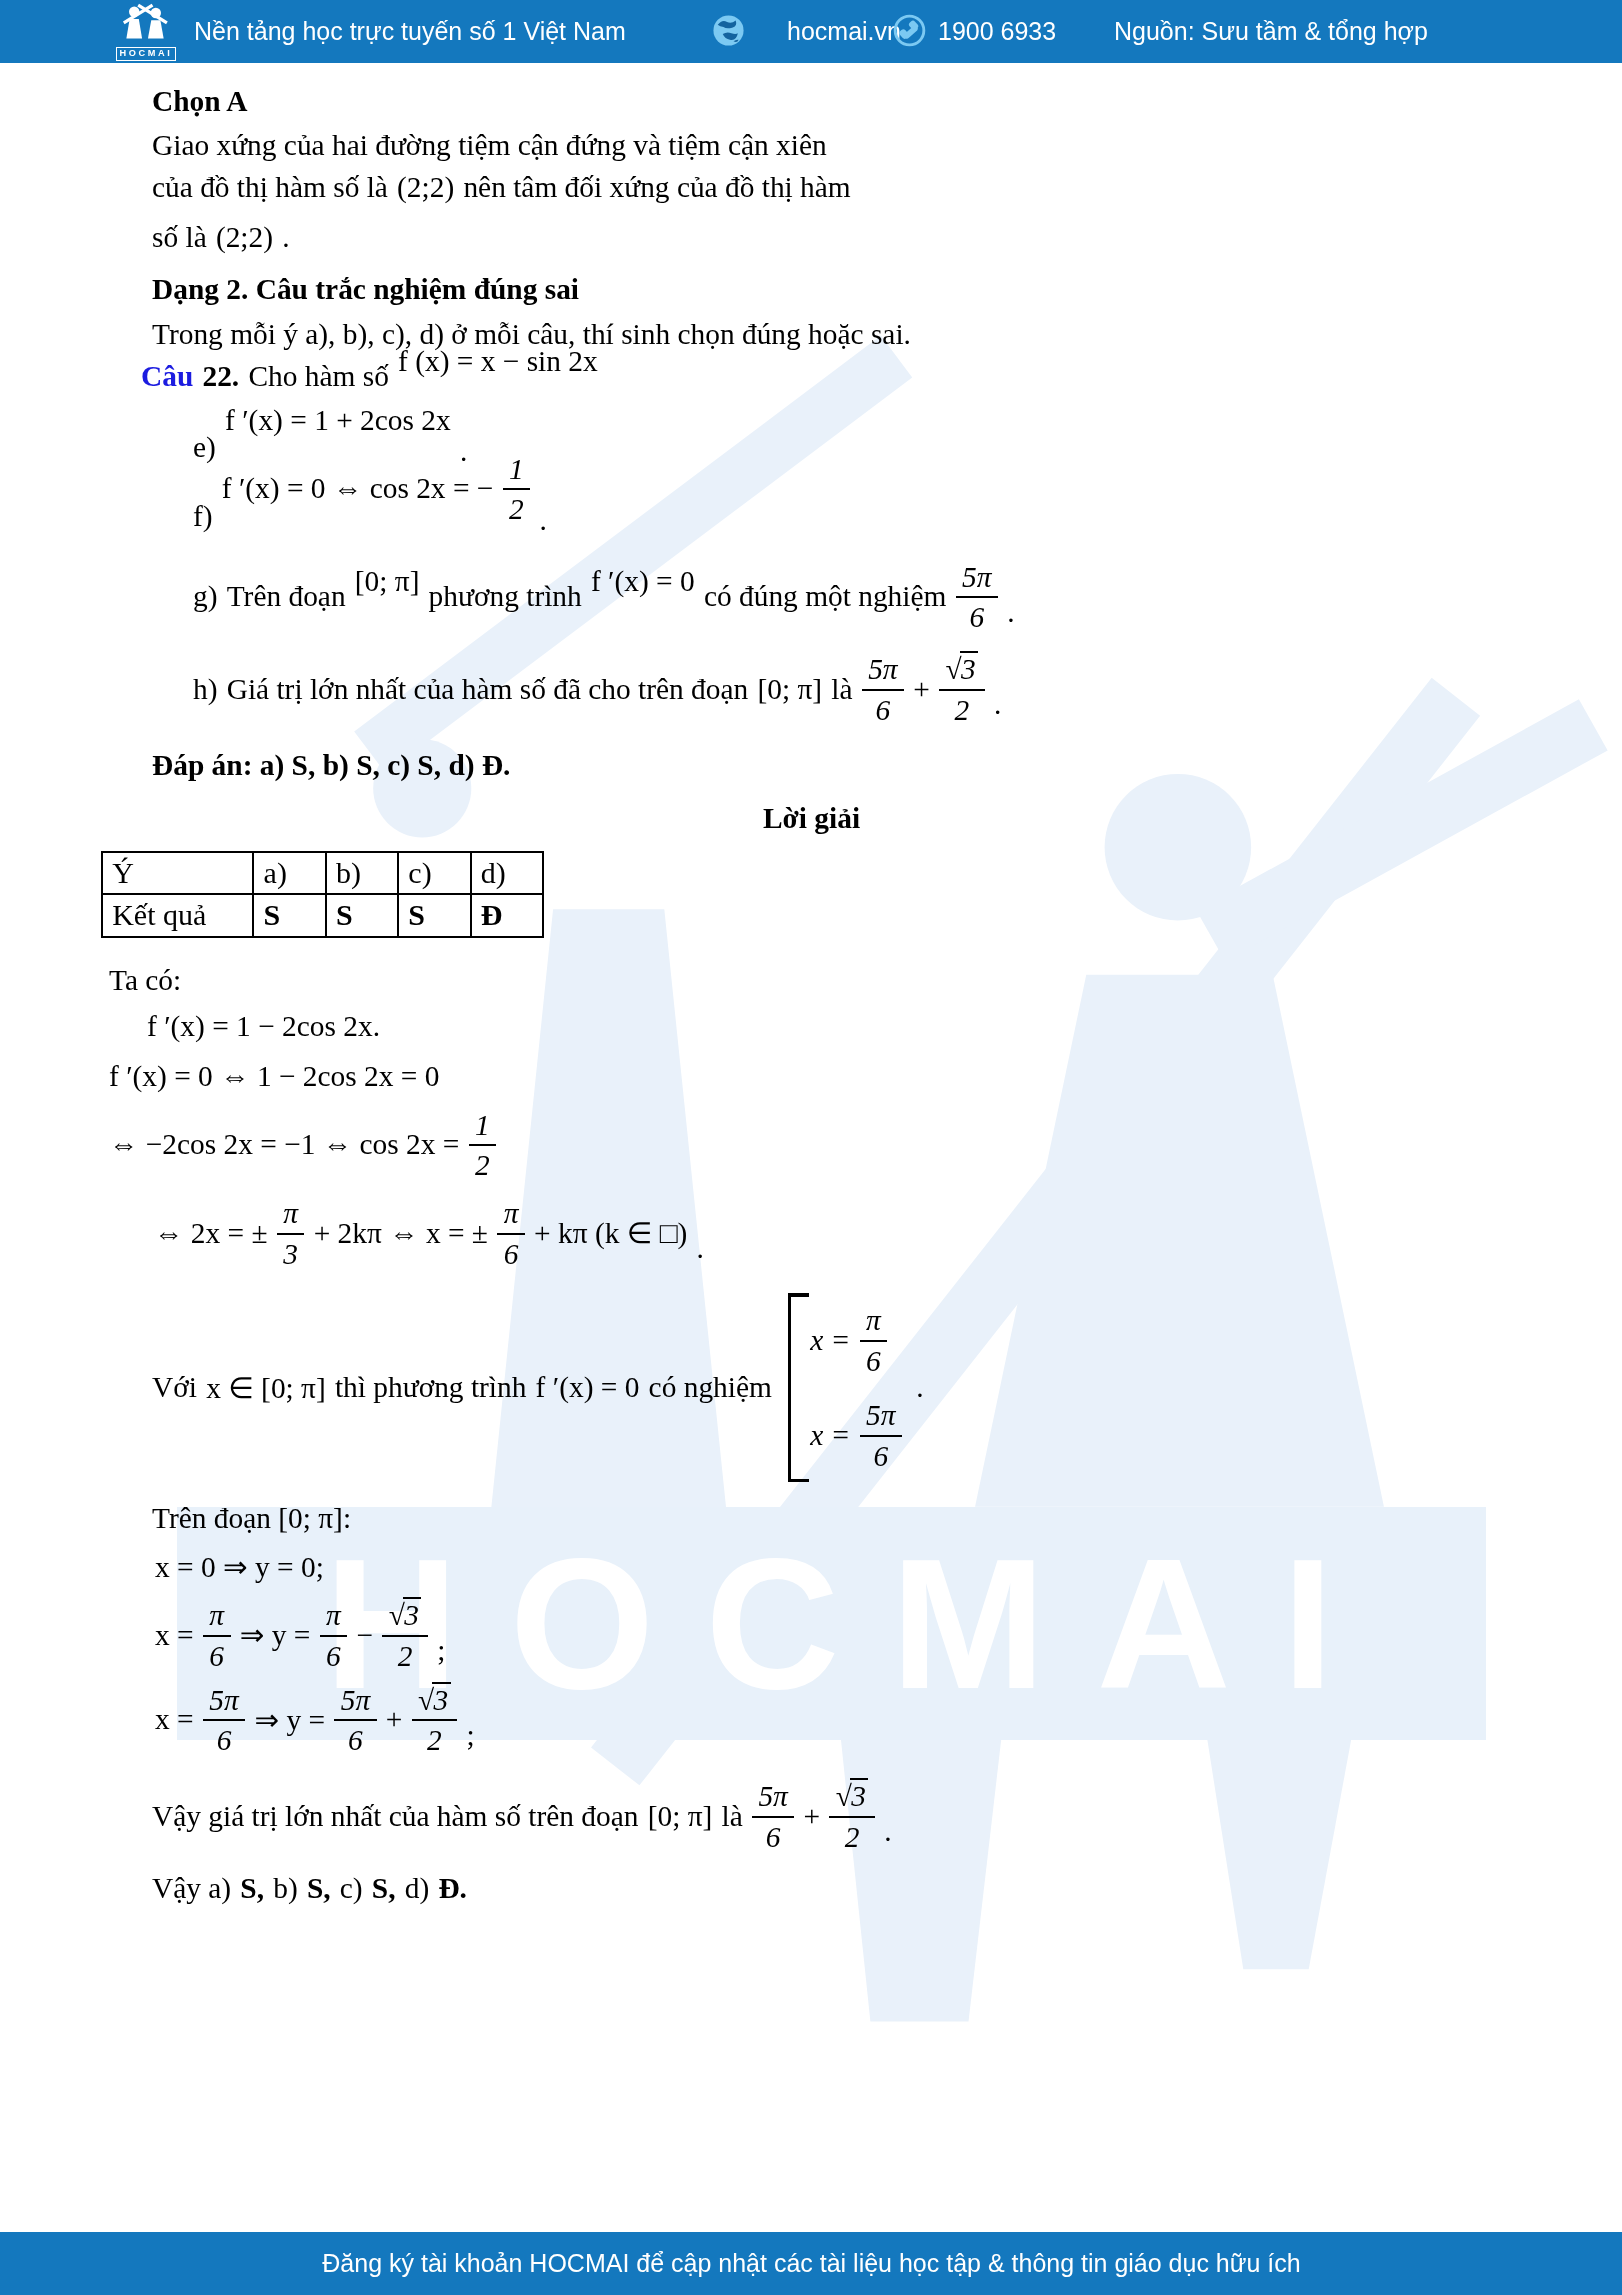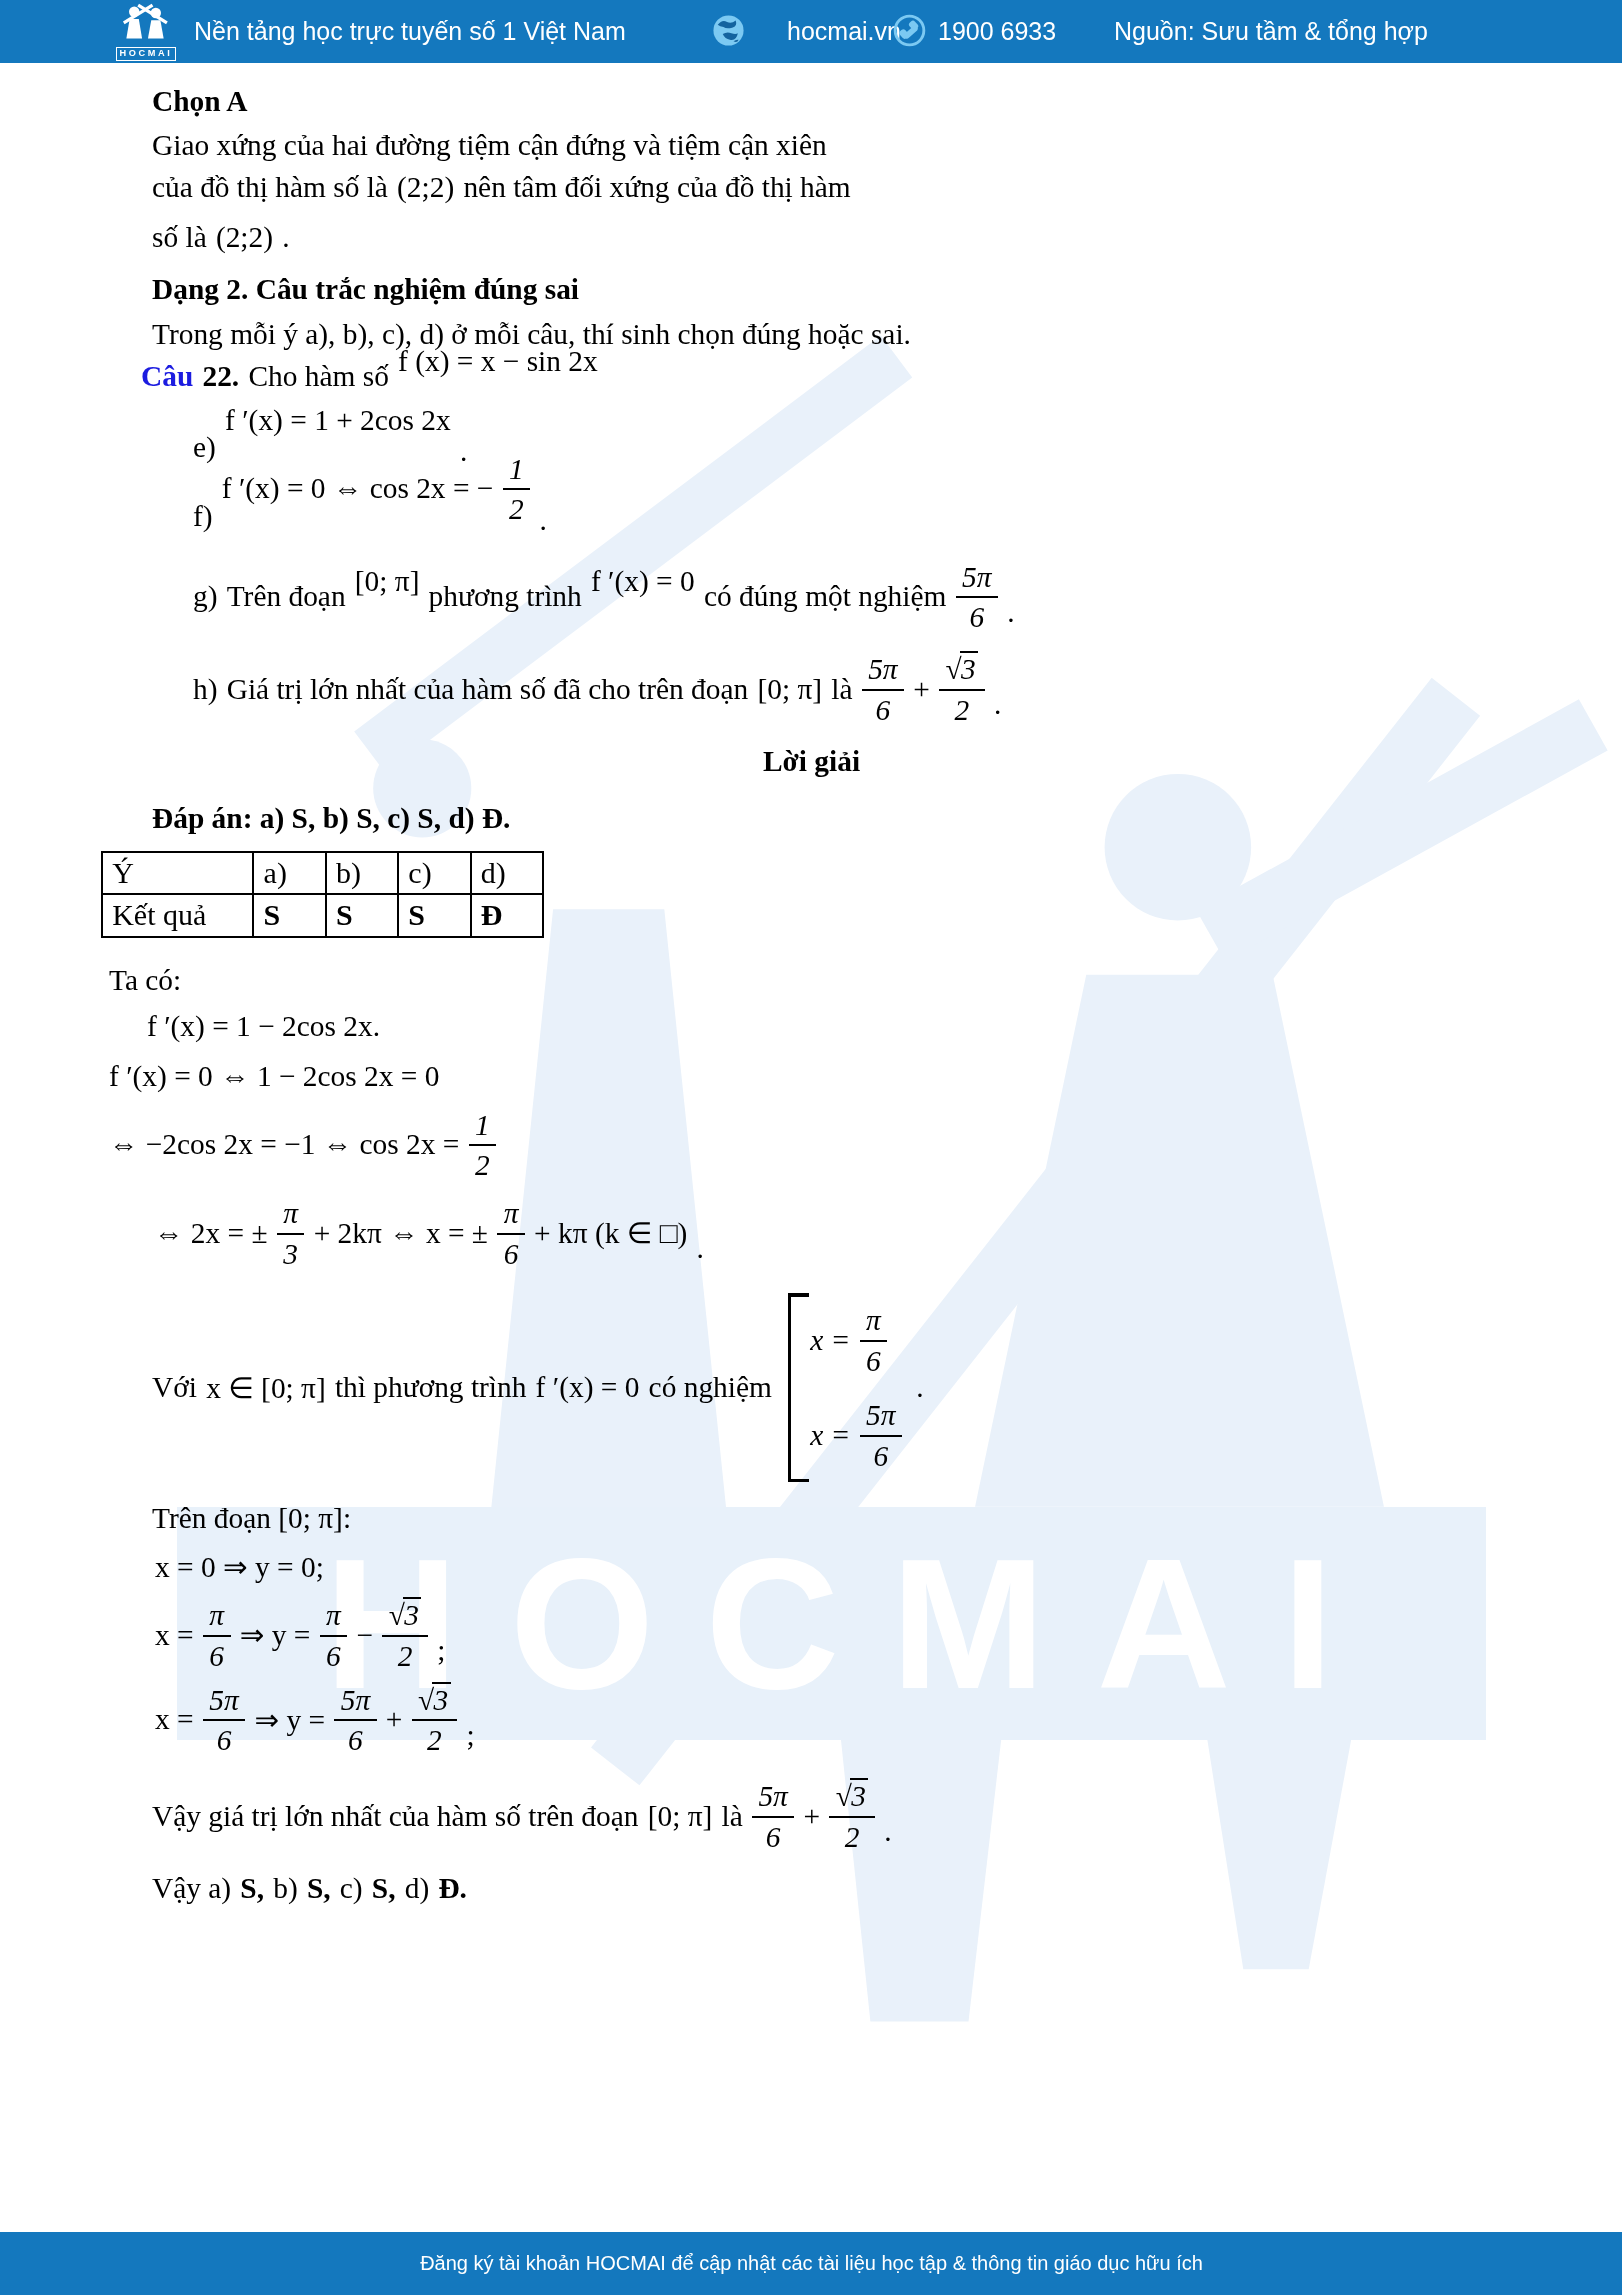--- a/index.html
+++ b/index.html
@@ -4,21 +4,21 @@
 <style>
   html,body { margin:0; padding:0; background:#e0e0e0; }
   .page { position:relative; width:1623px; height:2295px; background:#fff; overflow:hidden;
           font-family:"Liberation Serif", serif; font-size:29.4px; color:#000; }
 
   
   .bar { position:absolute; left:0; width:1623px; background:#1478be; color:#fff;
          font-family:"Liberation Sans", sans-serif; z-index:5; }
   .hdr { top:0; height:63px; }
   .ftr { bottom:0; height:63px; display:flex; align-items:center; justify-content:center; }
-  .ftr span { font-size:20px; }
+  .ftr span { font-size:25px; }
   .hdr .htxt { position:absolute; top:17px; font-size:25px; white-space:nowrap; }
   .logo { position:absolute; left:110px; top:2.6px; width:72px; text-align:center; }
   .logo-box { margin:0 auto; width:56px; border:1.3px solid #fff; font-size:9.2px; font-weight:bold;
               letter-spacing:2.6px; padding:0.7px 1.3px; line-height:1.2; }
   .hicon { position:absolute; top:14.4px; }
 
   
   .wm-svg { position:absolute; left:0; top:0; z-index:0; }
   .band { position:absolute; left:177px; top:1507px; width:1309px; height:233px; background:#e8f1fa;
           z-index:0; display:flex; align-items:center; justify-content:center; }
@@ -188,23 +188,23 @@
         <span class="fd">6</span>
       </span>
       <span>+</span>
       <span class="frac">
         <span class="fn"><span class="rad">√</span><span class="rand">3</span></span>
         <span class="fd">2</span>
       </span>
       <span class="enddot">.</span>
     </div>
 
+    <div class="b" style="margin:23.6px 0 0 152px">Đáp án: a) S, b) S, c) S, d) Đ.</div>
+
     <div class="b center" style="margin:19.6px 0 0 0">Lời giải</div>
-
-    <div class="b" style="margin:23.6px 0 0 152px">Đáp án: a) S, b) S, c) S, d) Đ.</div>
 
     <table class="ans" style="margin:15.7px 0 0 101px">
       <tbody>
           <tr>
         <td class="c0">Ý</td>
         <td class="cc">a)</td>
         <td class="cc">b)</td>
         <td class="cc">c)</td>
         <td class="cc">d)</td>
       </tr>

